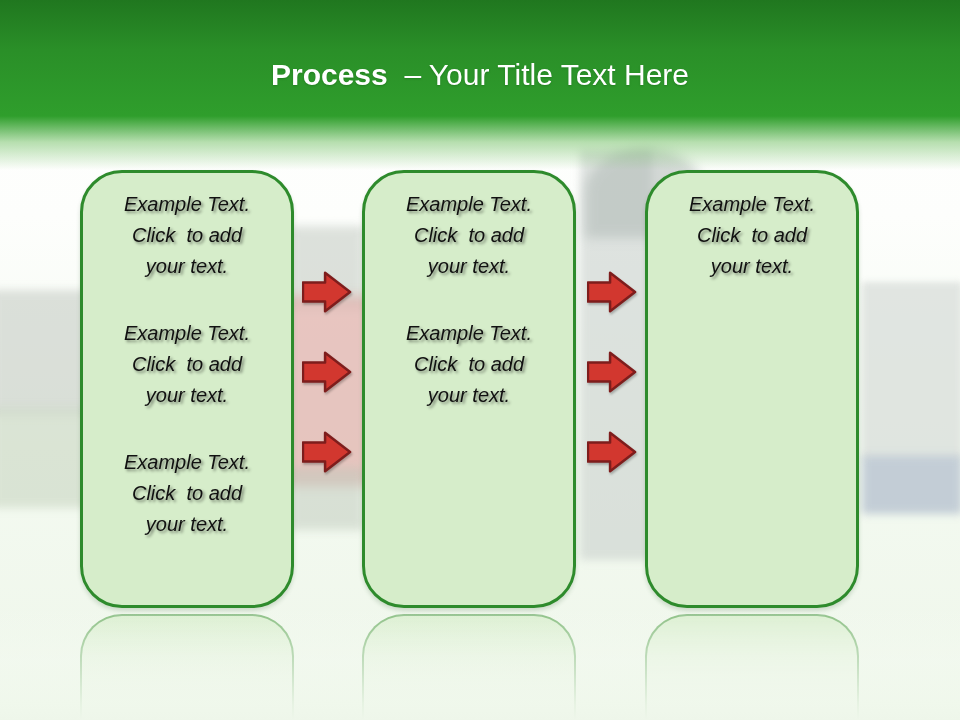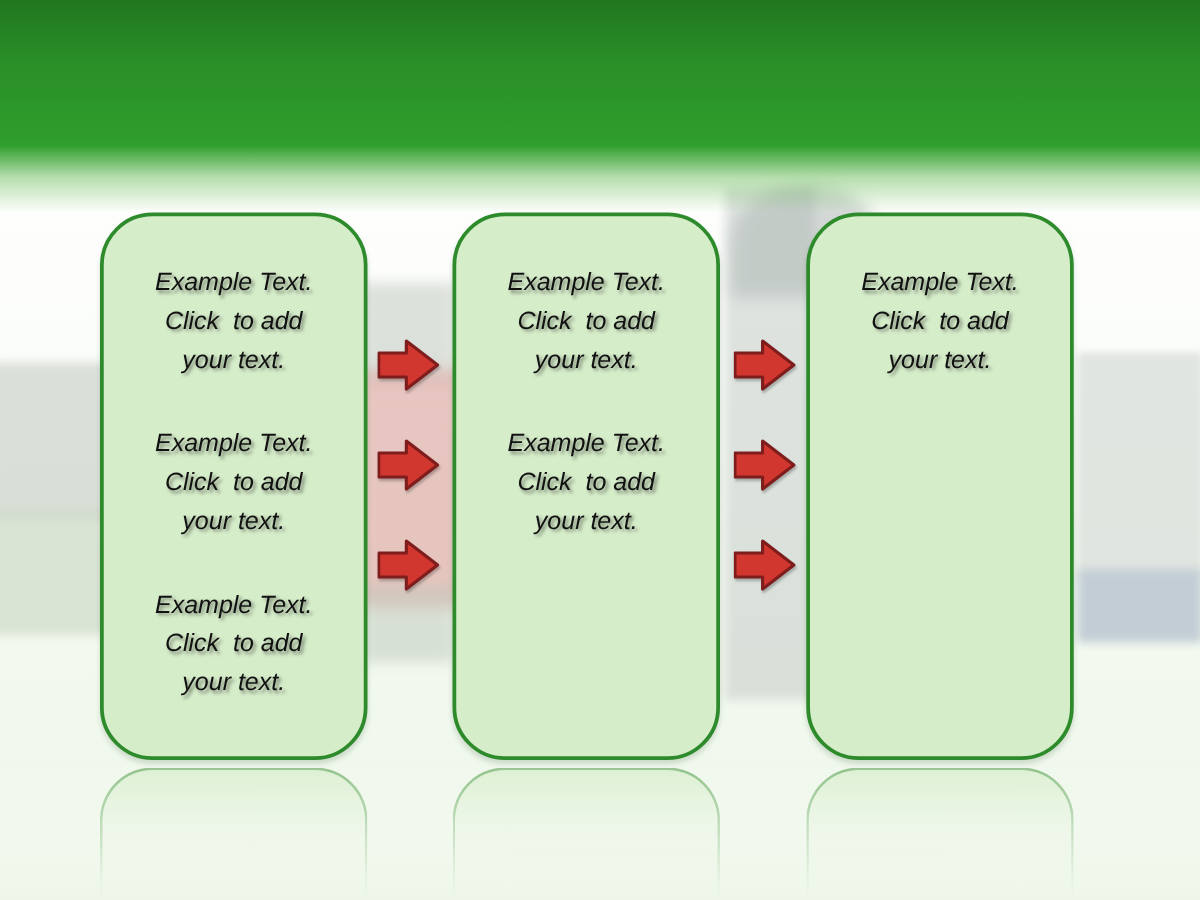--- a/index.html
+++ b/index.html
@@ -31,21 +31,21 @@
   .shp-gap1-pink   {left:286px; top:296px; width:86px;  height:190px; background:#dfa9a4; opacity:.65; filter:blur(6px);}
   .shp-gap1-bottom {left:290px; top:468px; width:74px;  height:62px;  background:#bec8bb; opacity:.5;  filter:blur(5px);}
   .shp-gap2-gray   {left:580px; top:150px; width:72px;  height:410px; background:#c6cdca; opacity:.55; filter:blur(4px);}
   .shp-gap2-mtn    {left:585px; top:148px; width:120px; height:90px;  background:#aab4b0; opacity:.5;  filter:blur(6px); border-radius:50% 50% 0 0;}
   .shp-right-gray  {left:862px; top:282px; width:100px; height:178px; background:#dbe0dc; opacity:.8;  filter:blur(3px);}
   .shp-right-blue  {left:862px; top:456px; width:100px; height:58px;  background:#b3bfce; opacity:.75; filter:blur(4px);}
   
   .process-box{
     position:absolute;top:170px;width:214px;height:438px;z-index:3;
     background:#d6edca;border:3px solid #2e8b2c;border-radius:42px;
-    box-sizing:border-box;padding-top:38px;
+    box-sizing:border-box;padding-top:16px;
     box-shadow:0 3px 4px rgba(40,90,40,0.18);
   }
   .box-1{left:80px;}
   .box-2{left:362px;}
   .box-3{left:645px;}
   .ex-text{
     white-space:pre-wrap;text-align:center;
     font-size:20px;line-height:31px;font-style:italic;color:#111111;
     text-shadow:2px 2px 3px rgba(0,0,0,0.45);
     margin:0 0 36px 0;cursor:text;
@@ -84,20 +84,23 @@
   <div class="bg-shape shp-left-green"></div>
   <div class="bg-shape shp-gap1-top"></div>
   <div class="bg-shape shp-gap1-pink"></div>
   <div class="bg-shape shp-gap1-bottom"></div>
   <div class="bg-shape shp-gap2-gray"></div>
   <div class="bg-shape shp-gap2-mtn"></div>
   <div class="bg-shape shp-right-gray"></div>
   <div class="bg-shape shp-right-blue"></div>
 
   <div class="header-band"></div>
+  <div class="slide-title">
+    <span class="title-emphasis">Process</span><span class="title-subtitle">  – Your Title Text Here</span>
+  </div>
 
   <div class="process-box box-1">
     <p class="ex-text">Example Text.
 Click  to add
 your text.</p>
     <p class="ex-text">Example Text.
 Click  to add
 your text.</p>
     <p class="ex-text">Example Text.
 Click  to add

